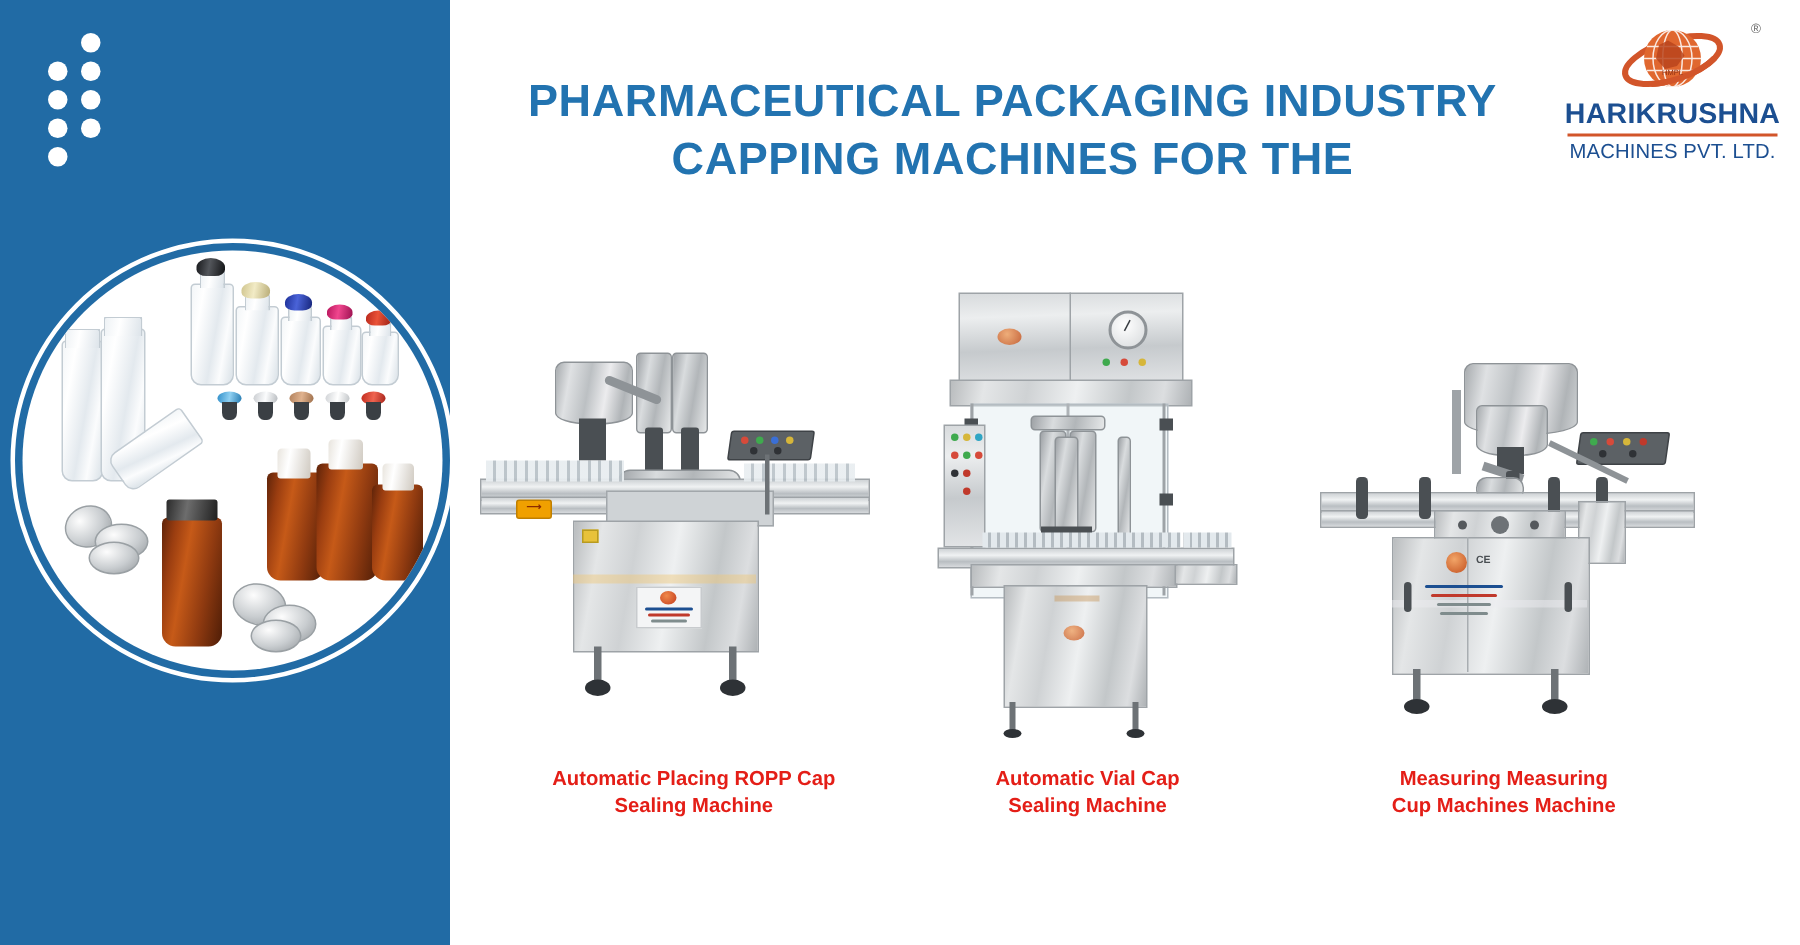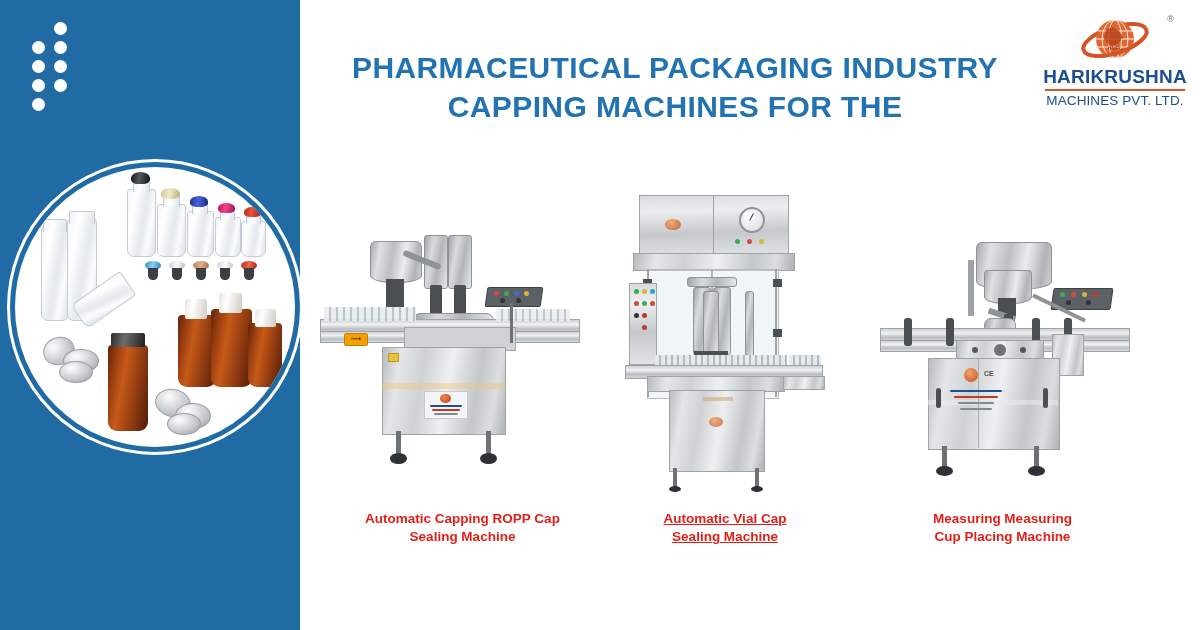--- a/index.html
+++ b/index.html
@@ -306,21 +306,21 @@
       <div class="np-line" style="left:9px;top:21px;width:24px;background:#7f8c8d;"></div>
     </div>
     <div style="position:absolute;left:68px;top:118px;width:9px;height:7px;background:#e8c23a;border:1px solid #b89b20;"></div>
 
     <div class="leg" style="left:76px;top:196px;width:5px;height:24px;"></div>
     <div class="foot" style="left:70px;top:218px;width:17px;height:11px;"></div>
     <div class="leg" style="left:166px;top:196px;width:5px;height:24px;"></div>
     <div class="foot" style="left:160px;top:218px;width:17px;height:11px;"></div>
   </div>
   <div class="cap-label" style="left:325px;top:510px;width:275px;">
-    <span class="ln">Automatic Capping ROPP Cap</span>
+    <span class="ln">Automatic Placing ROPP Cap</span>
     <span class="ln">Sealing Machine</span>
   </div>
 
   <div class="machine" style="left:625px;top:195px;width:200px;height:295px;">
 
     <div class="steel-v" style="left:14px;top:0px;width:148px;height:60px;"></div>
     <div style="position:absolute;left:88px;top:0px;width:1px;height:60px;background:#9ea3a7;"></div>
     <div class="gauge" style="left:114px;top:12px;width:22px;height:22px;">
       <div style="position:absolute;left:10px;top:4px;width:1px;height:8px;background:#3a3f44;transform:rotate(28deg);"></div>
     </div>
@@ -370,21 +370,21 @@
 
     <div class="steel" style="left:44px;top:195px;width:94px;height:80px;"></div>
     <div style="position:absolute;left:78px;top:202px;width:30px;height:4px;background:rgba(200,150,90,.45);"></div>
     <div style="position:absolute;left:84px;top:222px;width:14px;height:10px;border-radius:50%;
          background:radial-gradient(circle at 40% 35%,#f2a568,#c2501f);opacity:.8;"></div>
     <div class="leg" style="left:48px;top:273px;width:4px;height:20px;"></div>
     <div class="leg" style="left:130px;top:273px;width:4px;height:20px;"></div>
     <div class="foot" style="left:44px;top:291px;width:12px;height:6px;"></div>
     <div class="foot" style="left:126px;top:291px;width:12px;height:6px;"></div>
   </div>
-  <div class="cap-label" style="left:625px;top:510px;width:200px;text-decoration:underline;">
+  <div class="cap-label" style="left:625px;top:510px;width:200px;">
     <span class="ln">Automatic Vial Cap</span>
     <span class="ln">Sealing Machine</span>
   </div>
 
   <div class="machine" style="left:880px;top:240px;width:250px;height:250px;">
 
     <div class="bowl" style="left:96px;top:2px;width:74px;height:46px;"></div>
     <div class="bowl" style="left:104px;top:30px;width:46px;height:32px;border-radius:4px 4px 40% 40%/4px 4px 22% 22%;"></div>
     <div class="dark" style="left:118px;top:58px;width:18px;height:18px;"></div>
 
@@ -431,16 +431,16 @@
     <div class="np-line" style="left:78px;top:162px;width:36px;background:#7f8c8d;"></div>
     <div class="np-line" style="left:80px;top:168px;width:32px;background:#7f8c8d;"></div>
 
     <div class="leg" style="left:62px;top:206px;width:5px;height:22px;"></div>
     <div class="foot" style="left:56px;top:226px;width:17px;height:10px;"></div>
     <div class="leg" style="left:154px;top:206px;width:5px;height:22px;"></div>
     <div class="foot" style="left:148px;top:226px;width:17px;height:10px;"></div>
   </div>
   <div class="cap-label" style="left:890px;top:510px;width:225px;">
     <span class="ln">Measuring Measuring</span>
-    <span class="ln">Cup Placing Machine</span>
+    <span class="ln">Cup Machines Machine</span>
   </div>
 
 </div>
 
 </body></html>

